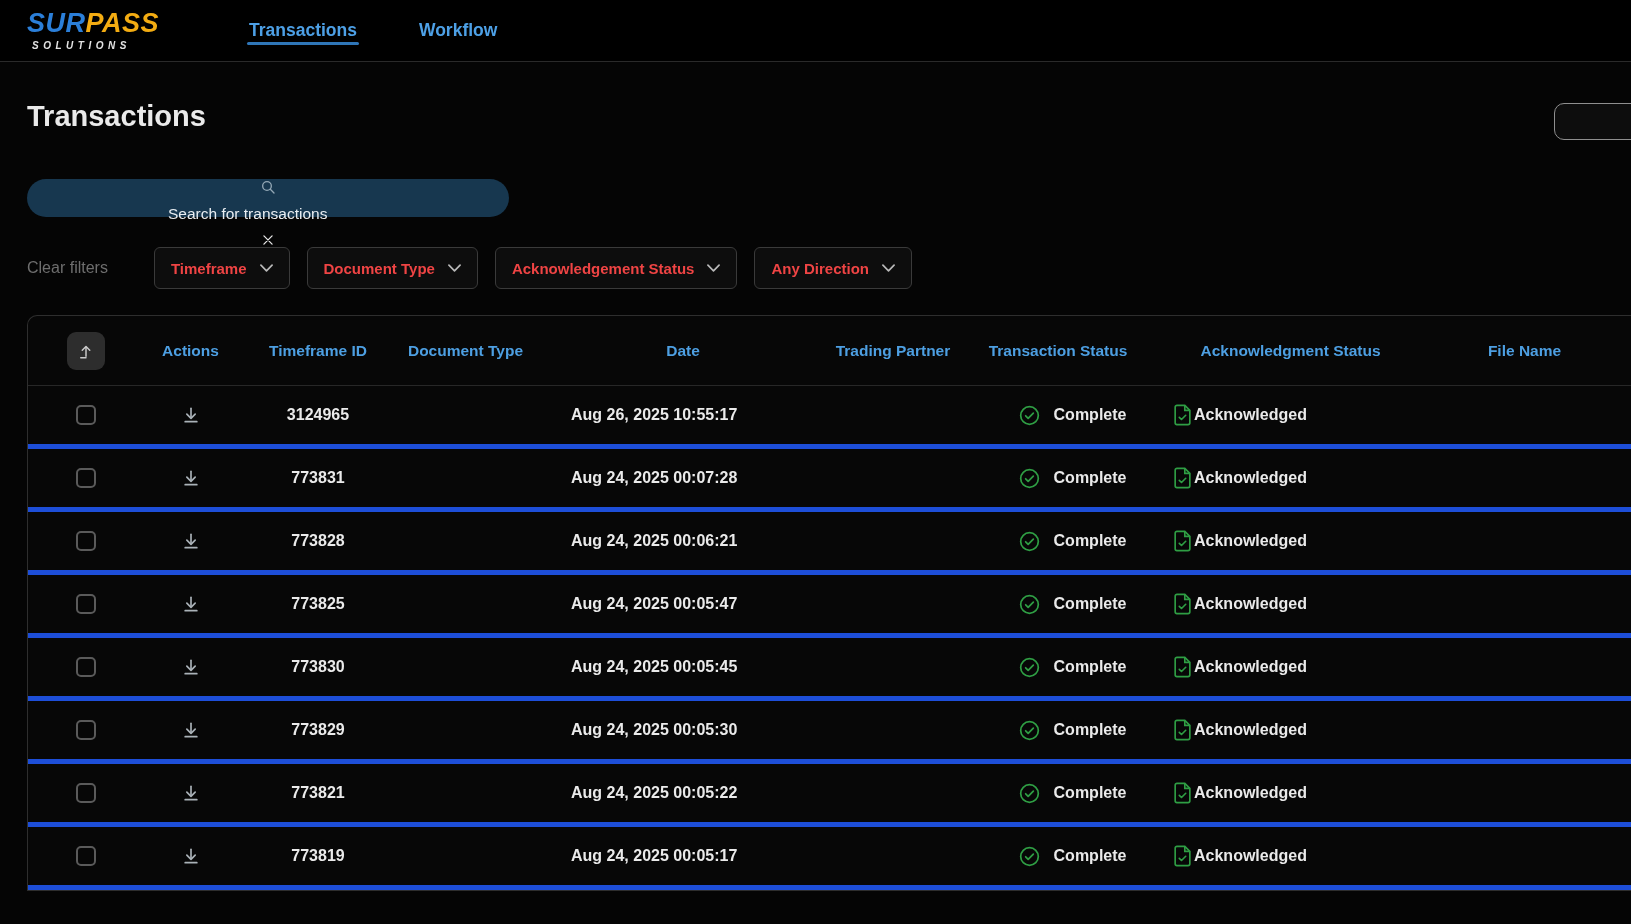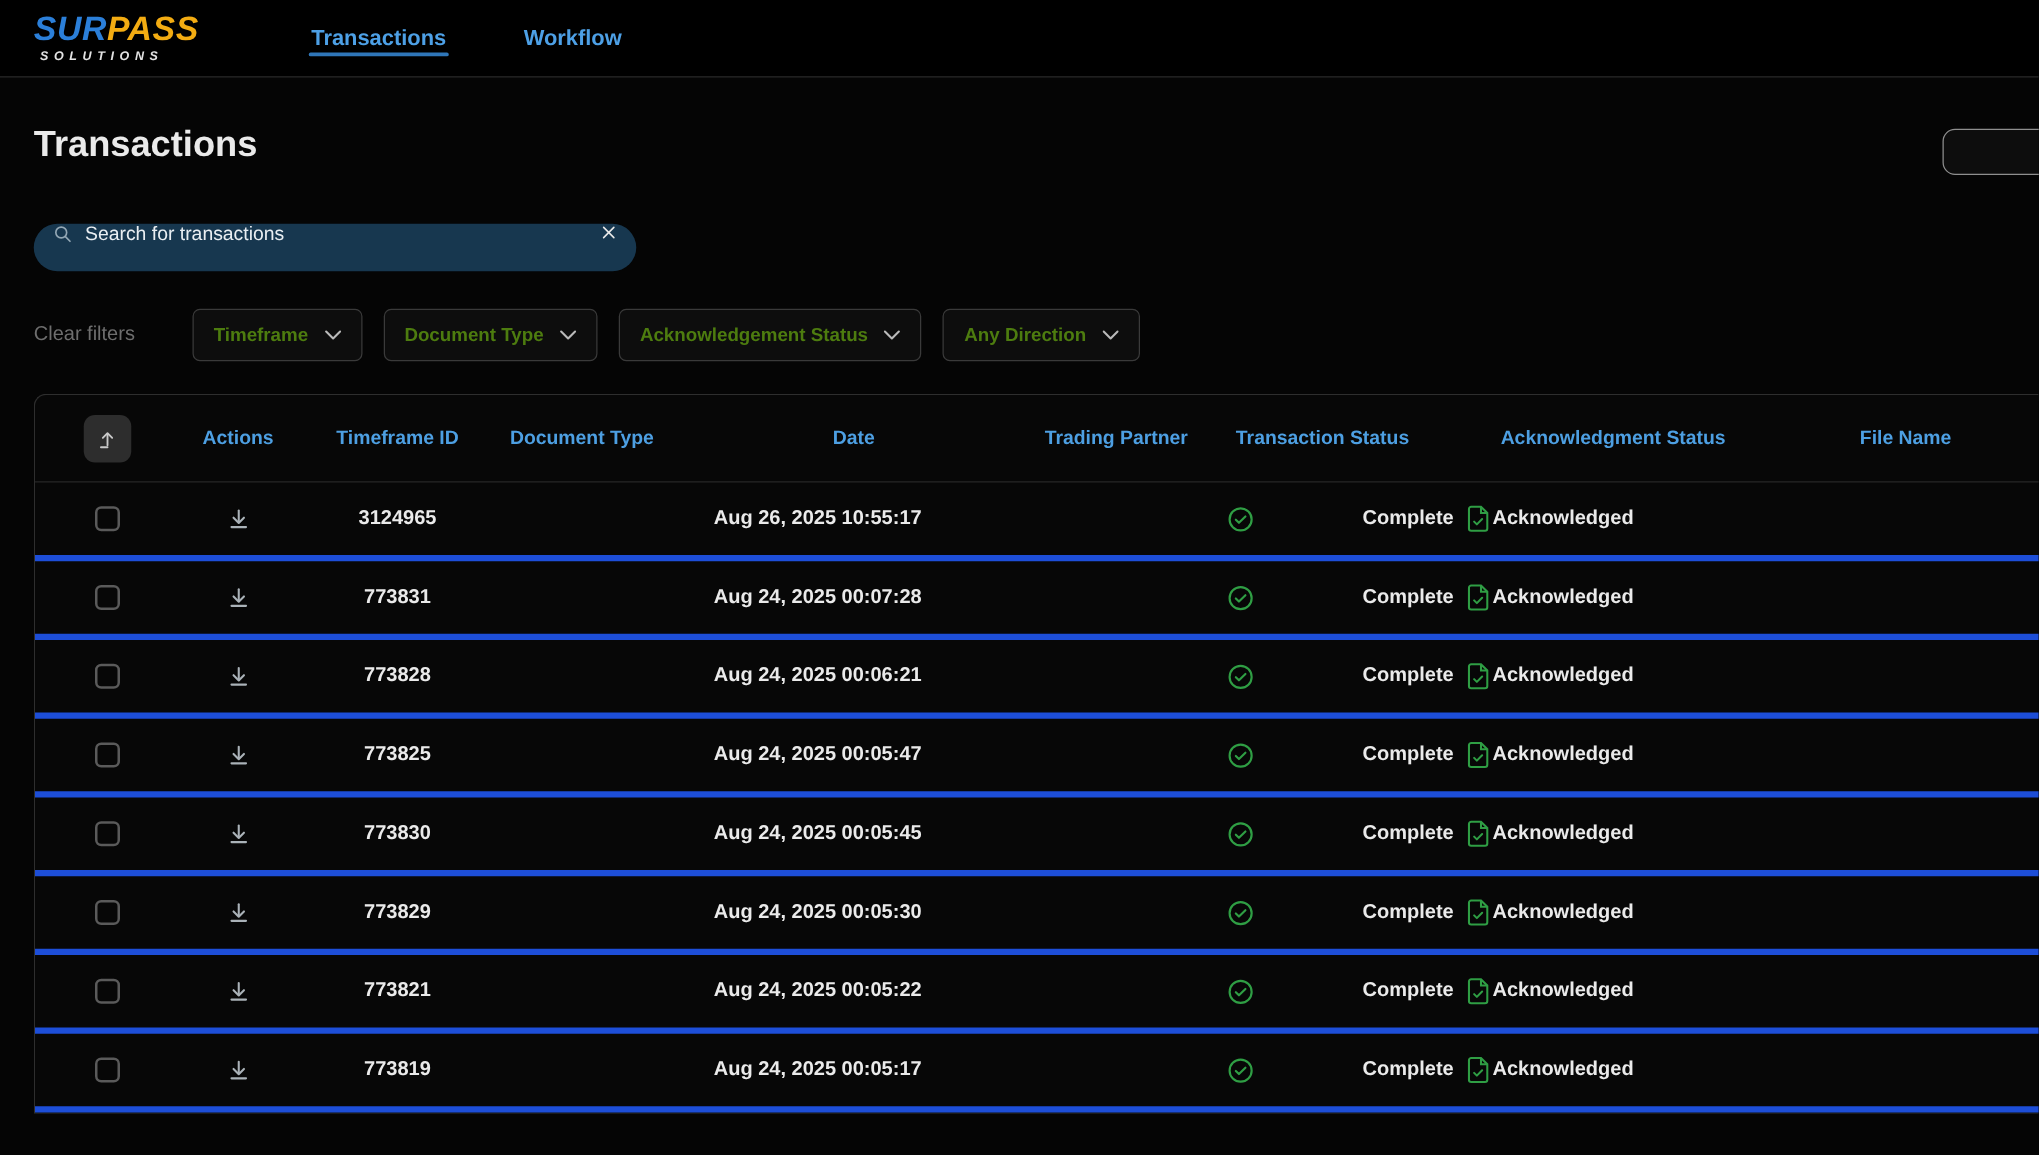--- a/index.html
+++ b/index.html
@@ -36,36 +36,36 @@
     height:3px; background:#2f76b8; border-radius:2px;
   }
 
   
   .main { padding-left:27px; }
   .page-title { margin-top:38px; font-size:29px; font-weight:700; color:#eaeaea; }
 
   .searchbar {
     margin-top:46px; width:482px; height:38px;
     background:#17374f; border-radius:20px;
-    display:flex; align-items:flex-start; gap:10px; padding:0 15px;
+    display:flex; align-items:center; gap:10px; padding:0 15px;flex-direction:column;
   }
   .searchbar input {
     flex:1; background:transparent; border:none; outline:none;
     color:#fff; font-size:15.5px; font-family:"Liberation Sans", sans-serif;
   }
   .searchbar input::placeholder { color:#e9eef2; opacity:1; }
   .icon-btn { background:none; border:none; cursor:pointer; display:flex; align-items:center; padding:0; }
 
   .filters { margin-top:30px; display:flex; align-items:center; }
   .clear-filters { color:#6e6e6e; font-size:16px; margin-right:46px; cursor:pointer; }
   .filter-btn {
     display:flex; align-items:center; gap:13px;
     background:#0d0d0d; border:1px solid #3a3a3a; border-radius:6px;
     height:42px; padding:0 16px; margin-right:17px;
-    color:#4d7c0f; font-weight:700; font-size:15px; cursor:pointer;
+    color:#ef4444; font-weight:700; font-size:15px; cursor:pointer;
     font-family:"Liberation Sans", sans-serif;
     justify-content:center;
   }
 
   
   .table {
     --cols:115px 95px 160px 135px 300px 120px 210px 255px minmax(0,1fr);
     margin-top:26px; margin-left:27px; width:1604px;
     border:1px solid #2e2e2e; border-right:none;
     border-radius:10px 0 0 0; background:#070707;
@@ -82,21 +82,21 @@
   }
   .trow {
     display:grid; grid-template-columns:var(--cols);
     height:63px; align-items:center; border-bottom:5px solid #1d4ed8;
   }
   .cell {
     display:flex; align-items:center; justify-content:center;
     font-size:16px; font-weight:600; color:#eaeaea;
   }
   .c-date   { justify-content:flex-start; padding-left:38px; }
-  .c-status { justify-content:space-between; padding-left:28px; gap:13px; }
+  .c-status { justify-content:center; padding-left:28px; gap:13px; }
   .c-ack    { justify-content:flex-start; padding-left:10px; gap:2px; }
   .checkbox {
     width:20px; height:20px; border:2px solid #5a5a5a; border-radius:5px;
     background:transparent; display:inline-block; cursor:pointer;
   }
   .dl-btn { background:none; border:none; cursor:pointer; display:flex; align-items:center; }
 
   
   .partial-btn {
     position:absolute; top:103px; left:1554px; width:110px; height:37px;

